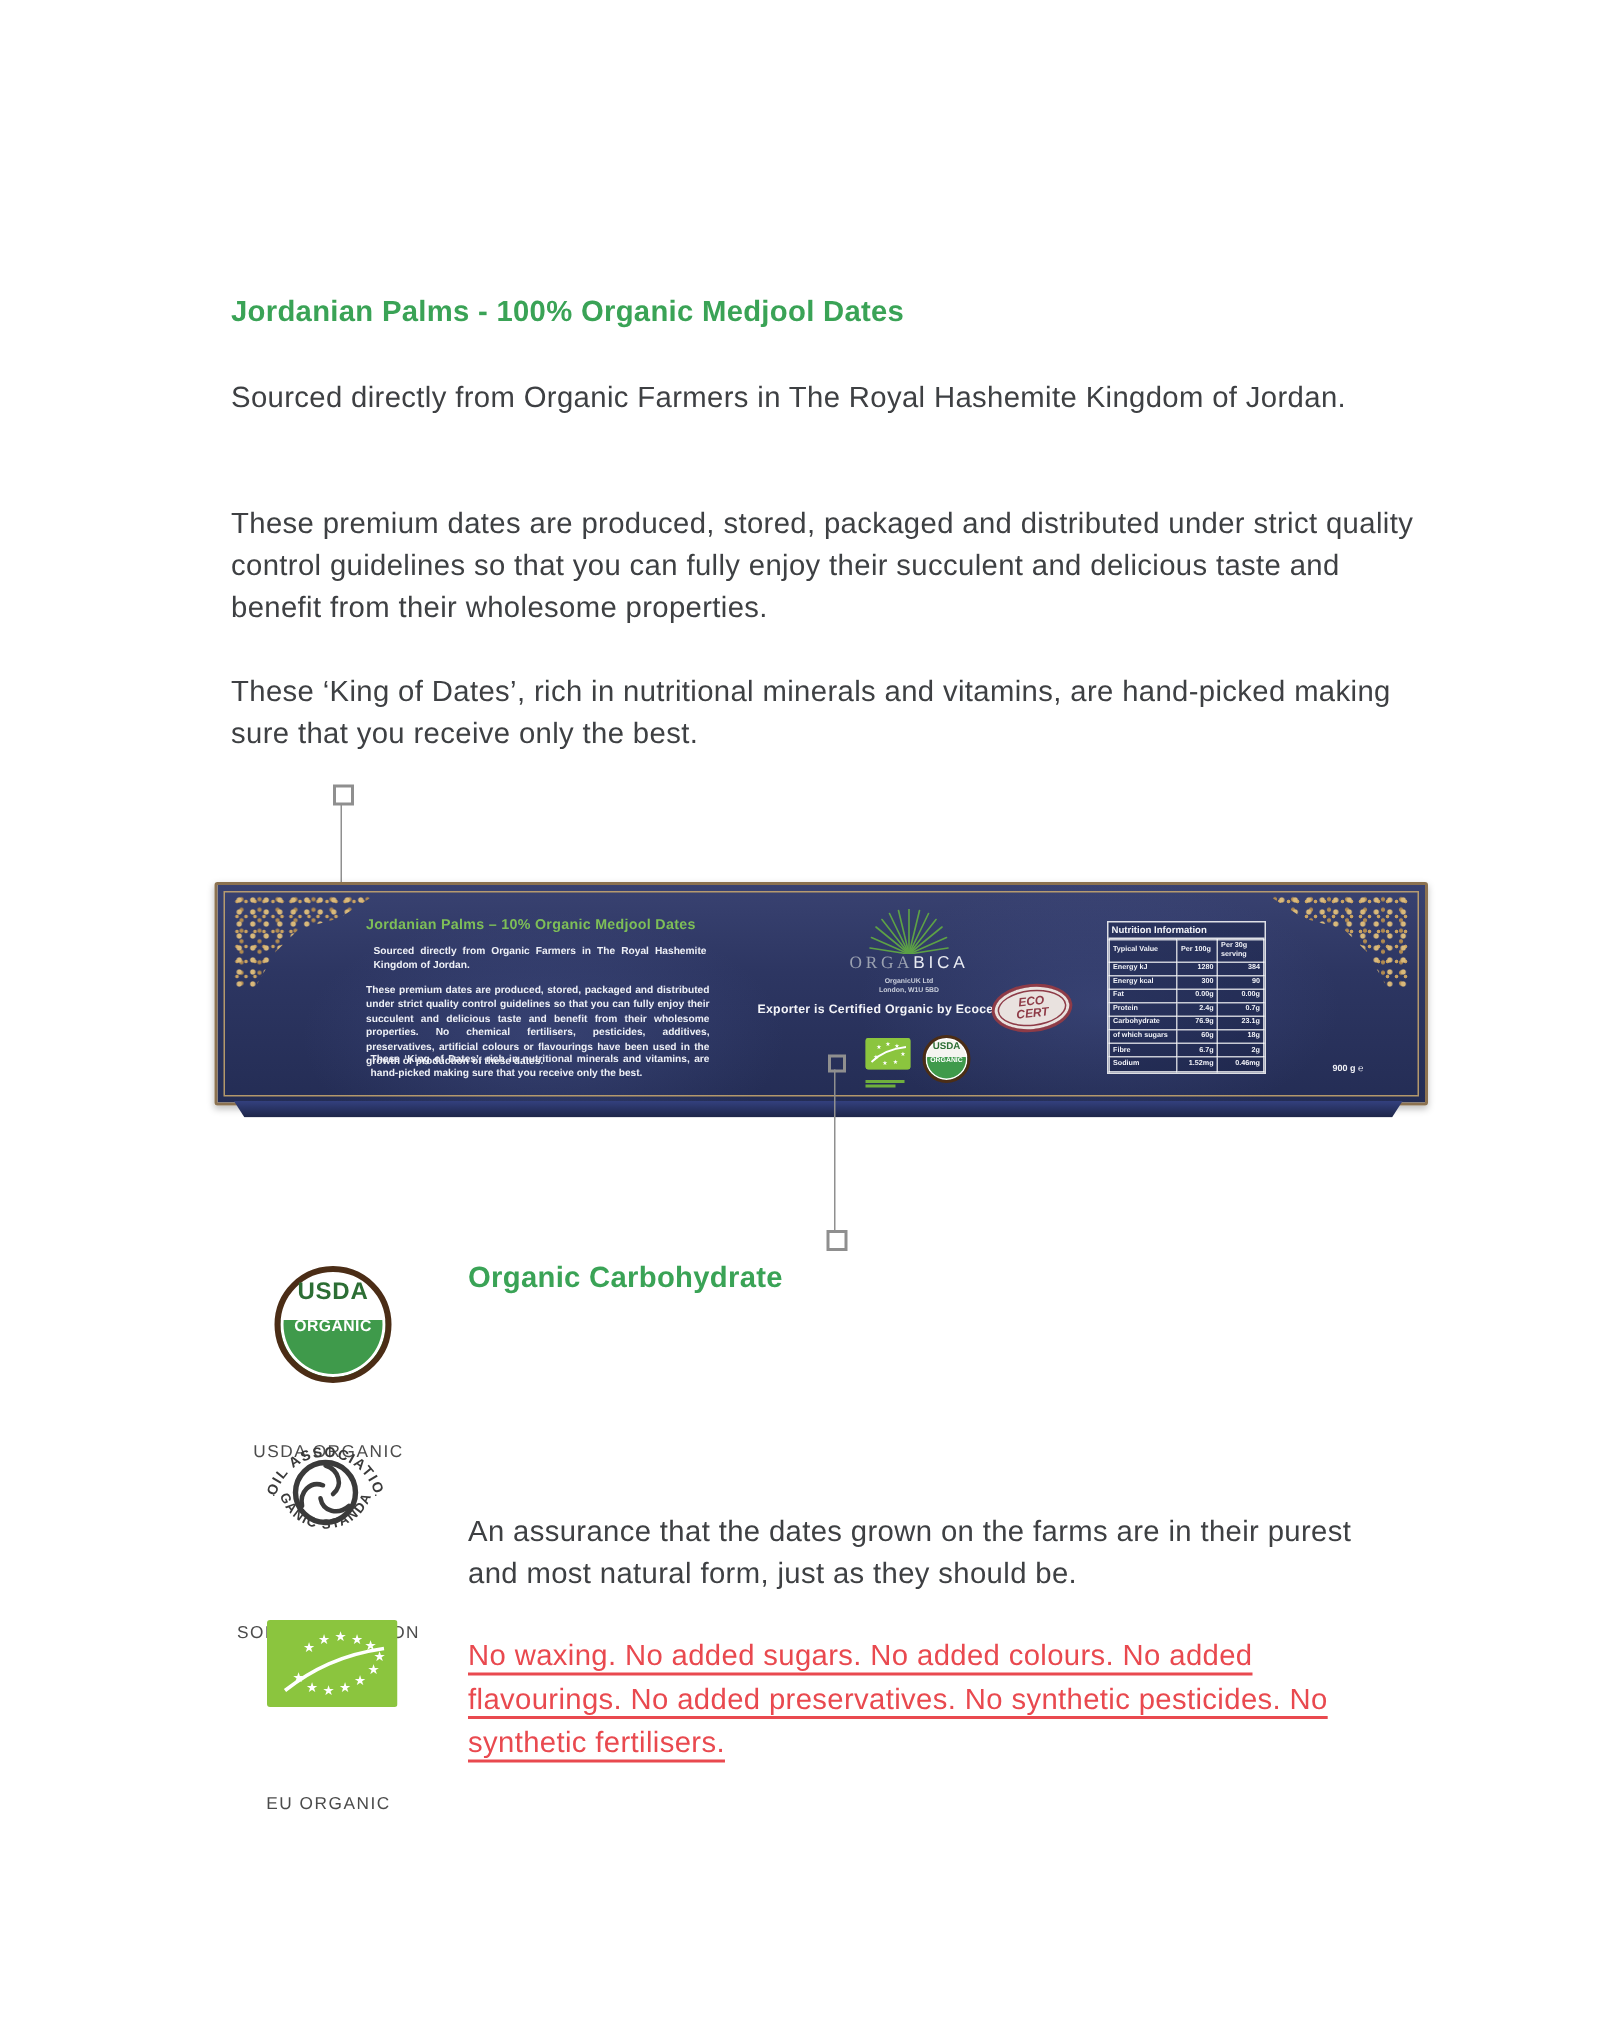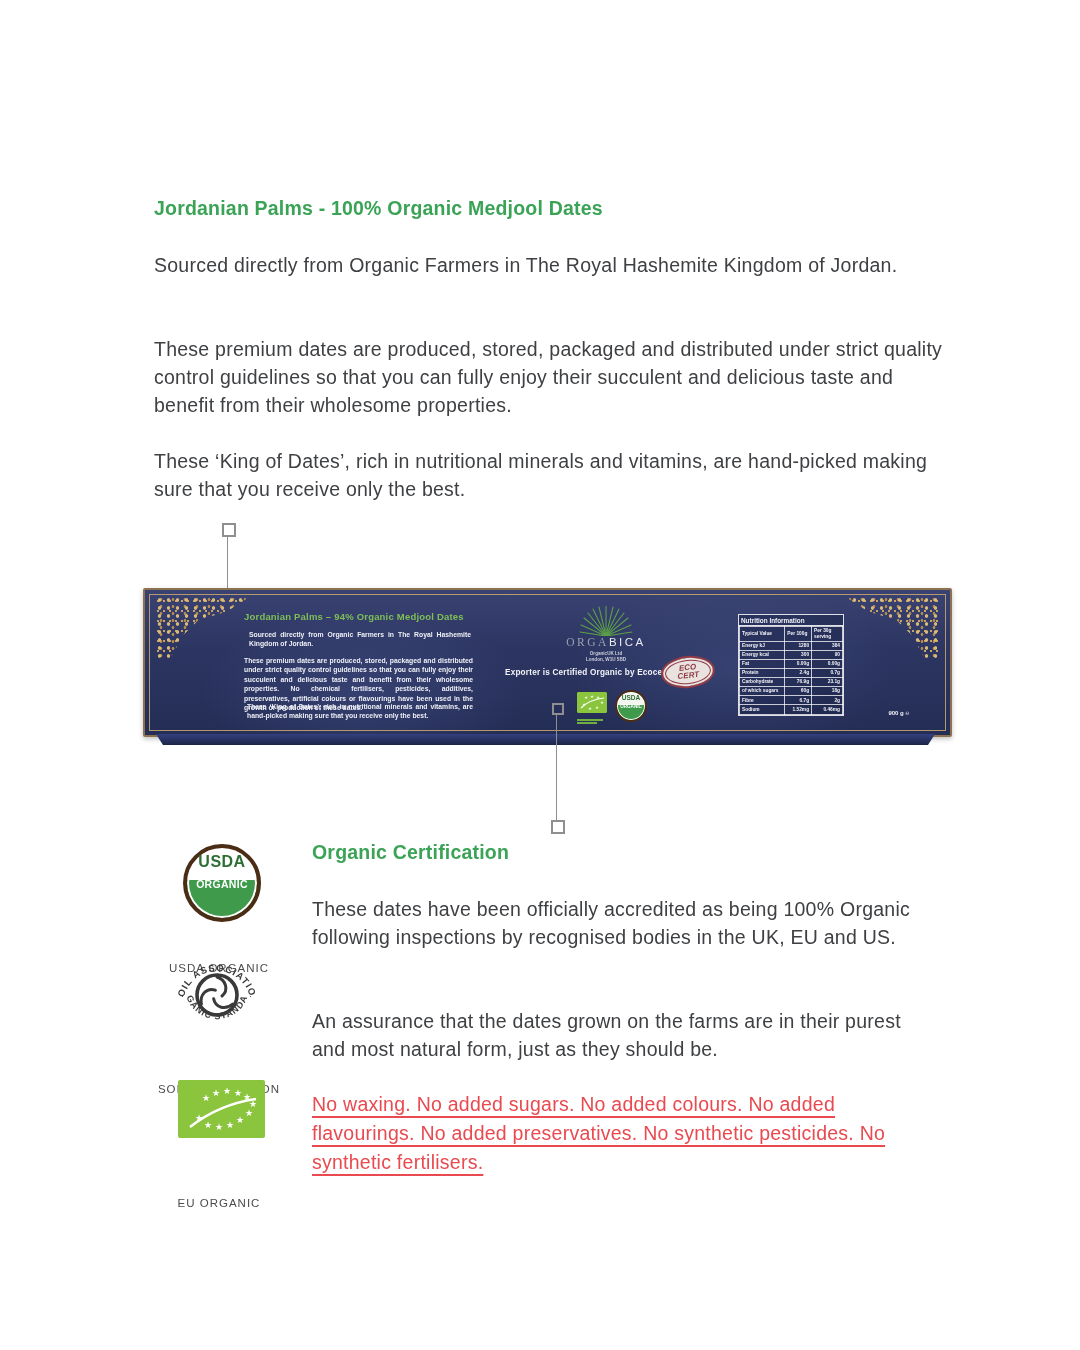--- a/index.html
+++ b/index.html
@@ -92,21 +92,21 @@
 
   <div class="abs mk-sq on-white" style="left:222px;top:523px;width:10px;height:10px;"></div>
   <div class="abs mk-line" style="left:227px;top:536px;height:72px;"></div>
   <div class="abs mk-sq" style="left:223px;top:605px;width:8px;height:8px;"></div>
 
   <div class="abs box-face">
 
     <div class="abs filigree" style="left:10px;top:6px;"></div>
     <div class="abs filigree right" style="right:10px;top:6px;"></div>
 
-    <div class="abs panel-h" style="left:99px;top:21px;">Jordanian Palms – 94% Organic Medjool Dates</div>
+    <div class="abs panel-h" style="left:99px;top:21px;">Jordanian Palms – 10% Organic Medjool Dates</div>
     <div class="abs panel-p" style="left:104px;top:40px;width:222px;">Sourced directly from Organic Farmers in The Royal Hashemite Kingdom of Jordan.</div>
     <div class="abs panel-p" style="left:99px;top:66px;width:229px;">These premium dates are produced, stored, packaged and distributed under strict quality control guidelines so that you can fully enjoy their succulent and delicious taste and benefit from their wholesome properties.  No chemical fertilisers, pesticides, additives, preservatives, artificial colours or flavourings have been used in the growth or production of these dates.</div>
     <div class="abs panel-p" style="left:102px;top:112px;width:226px;">These ‘King of Dates’, rich in nutritional minerals and vitamins, are hand-picked making sure that you receive only the best.</div>
 
     <svg class="abs" style="left:433px;top:16px;" width="56" height="30" viewBox="0 0 56 30">
       <g stroke="#5da146" stroke-width="1.1" stroke-linecap="round">
         <line x1="28" y1="30" x2="2" y2="26"></line>
           <line x1="28" y1="30" x2="3" y2="19"></line>
         <line x1="28" y1="30" x2="6" y2="12"></line>
           <line x1="28" y1="30" x2="10" y2="7"></line>
@@ -258,18 +258,17 @@
       <text x="71" y="36">★</text>
         <text x="62" y="43">★</text>
         <text x="52" y="48">★</text>
       <text x="41" y="50">★</text>
         <text x="30" y="48">★</text>
         <text x="21" y="41">★</text>
     </g>
   </svg>
   <div class="abs badge-label" style="left:134px;top:1150px;">EU ORGANIC</div>
 
-  <div class="abs h-green" style="left:312px;top:841px;">Organic Certification</div>
-  <div class="abs body-p" style="left:312px;top:895px;width:600px;">These dates have been officially accredited as being 100% Organic following inspections by recognised bodies in the UK, EU and US.</div>
+  <div class="abs h-green" style="left:312px;top:841px;">Organic Carbohydrate</div>
   <div class="abs body-p" style="left:312px;top:1007px;width:610px;">An assurance that the dates grown on the farms are in their purest and most natural form, just as they should be.</div>
   <div class="abs red-p" style="left:312px;top:1090px;width:615px;">No waxing. No added sugars. No added colours. No added flavourings. No added preservatives. No synthetic pesticides. No synthetic fertilisers.</div>
 
 </div>
 
 </body></html>

